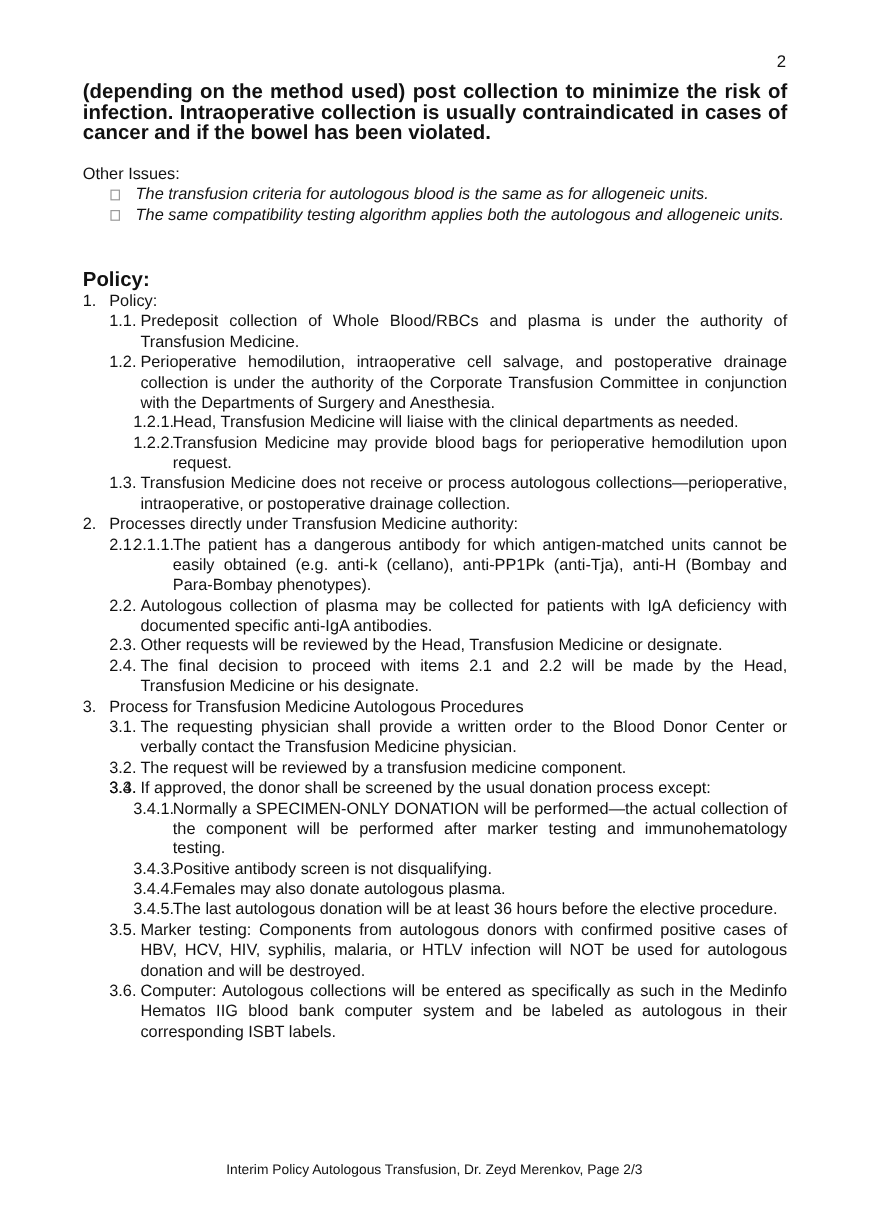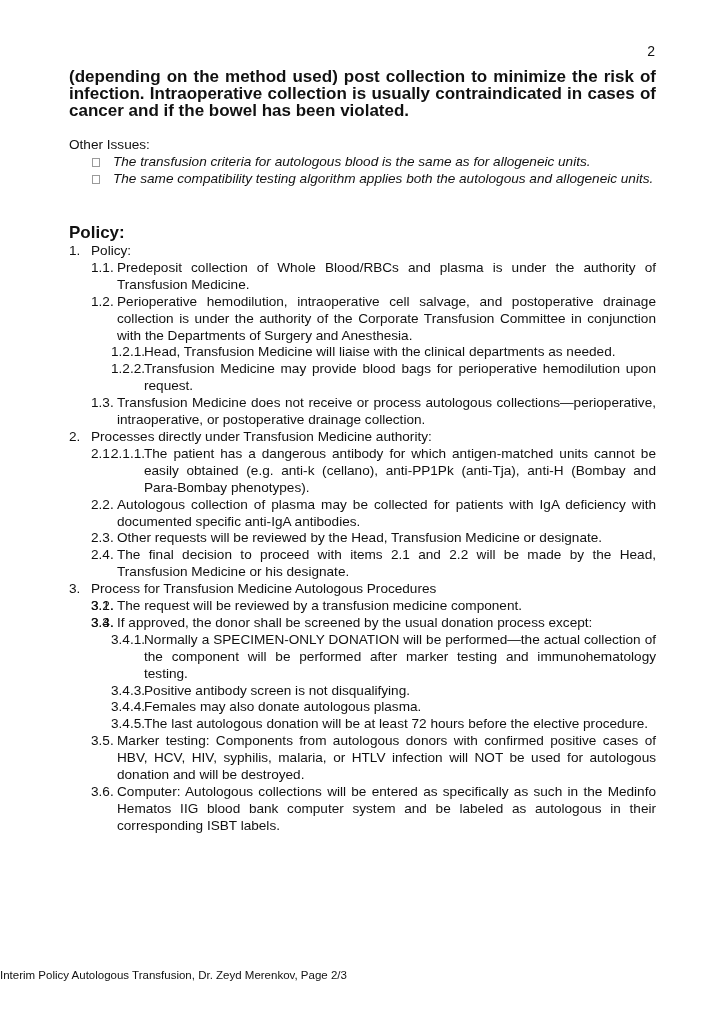--- a/index.html
+++ b/index.html
@@ -24,21 +24,21 @@
     .policy-head { position: absolute; left: 69px; top: 225px; font-weight: bold; font-size: 17px; margin: 0; text-align: center; }
     .policy { position: absolute; left: 69px; top: 243px; width: 587px; }
     .row { position: relative; text-align: justify; }
     .l1 { padding-left: 22px; }
     .l1 .num { position: absolute; left: 0; }
     .l2 { padding-left: 48px; }
     .l2 .num { position: absolute; left: 22px; }
     .l3 { padding-left: 75px; }
     .l3 .num { position: absolute; left: 42px; }
     .footer {
-      position: absolute; left: 0; width: 724px; top: 967px; 
+      position: absolute; left: 0; width: 724px; top: 967px; text-align: center;
       font-size: 11.5px;
     }
   </style>
 </head>
 <body>
 
 <div class="page-number">2</div>
 
 <p class="intro">(depending on the method used) post collection to minimize the risk of infection. Intraoperative collection is usually contraindicated in cases of cancer and if the bowel has been violated.</p>
 
@@ -62,25 +62,25 @@
     <div class="row l3"><span class="num">1.2.1.</span><span>Head, Transfusion Medicine will liaise with the clinical departments as needed.</span></div>
     <div class="row l3"><span class="num">1.2.2.</span><span>Transfusion Medicine may provide blood bags for perioperative hemodilution upon request.</span></div>
     <div class="row l2"><span class="num">1.3.</span><span>Transfusion Medicine does not receive or process autologous collections—perioperative, intraoperative, or postoperative drainage collection.</span></div>
     <div class="row l1"><span class="num">2.</span><span>Processes directly under Transfusion Medicine authority:</span></div>
     <div class="row l2"><span class="num">2.1.</span></div>
     <div class="row l3"><span class="num">2.1.1.</span><span>The patient has a dangerous antibody for which antigen-matched units cannot be easily obtained (e.g. anti-k (cellano), anti-PP1Pk (anti-Tja), anti-H (Bombay and Para-Bombay phenotypes).</span></div>
     <div class="row l2"><span class="num">2.2.</span><span>Autologous collection of plasma may be collected for patients with IgA deficiency with documented specific anti-IgA antibodies.</span></div>
     <div class="row l2"><span class="num">2.3.</span><span>Other requests will be reviewed by the Head, Transfusion Medicine or designate.</span></div>
     <div class="row l2"><span class="num">2.4.</span><span>The final decision to proceed with items 2.1 and 2.2 will be made by the Head, Transfusion Medicine or his designate.</span></div>
     <div class="row l1"><span class="num">3.</span><span>Process for Transfusion Medicine Autologous Procedures</span></div>
-    <div class="row l2"><span class="num">3.1.</span></div>
+    <div class="row l2"><span class="num">3.1.</span><span>The requesting physician shall provide a written order to the Blood Donor Center or verbally contact the Transfusion Medicine physician.</span></div>
     <div class="row l2"><span class="num">3.2.</span><span>The request will be reviewed by a transfusion medicine component.</span></div>
     <div class="row l2"><span class="num">3.3.</span></div>
     <div class="row l2"><span class="num">3.4.</span><span>If approved, the donor shall be screened by the usual donation process except:</span></div>
     <div class="row l3"><span class="num">3.4.1.</span><span>Normally a SPECIMEN-ONLY DONATION will be performed—the actual collection of the component will be performed after marker testing and immunohematology testing.</span></div>
     <div class="row l3"><span class="num">3.4.3.</span><span>Positive antibody screen is not disqualifying.</span></div>
     <div class="row l3"><span class="num">3.4.4.</span><span>Females may also donate autologous plasma.</span></div>
-    <div class="row l3"><span class="num">3.4.5.</span><span>The last autologous donation will be at least 72 hours before the elective procedure.</span></div>
+    <div class="row l3"><span class="num">3.4.5.</span><span>The last autologous donation will be at least 36 hours before the elective procedure.</span></div>
     <div class="row l2"><span class="num">3.5.</span><span>Marker testing:  Components from autologous donors with confirmed positive cases of HBV, HCV, HIV, syphilis, malaria, or HTLV infection will NOT be used for autologous donation and will be destroyed.</span></div>
     <div class="row l2"><span class="num">3.6.</span><span>Computer:  Autologous collections will be entered as specifically as such in the Medinfo  Hematos IIG blood bank computer system and be labeled as autologous in their corresponding ISBT labels.</span></div>
   </div>
 
 <div class="footer">Interim Policy Autologous Transfusion, Dr. Zeyd Merenkov, Page 2/3</div>
 
 </body></html>

